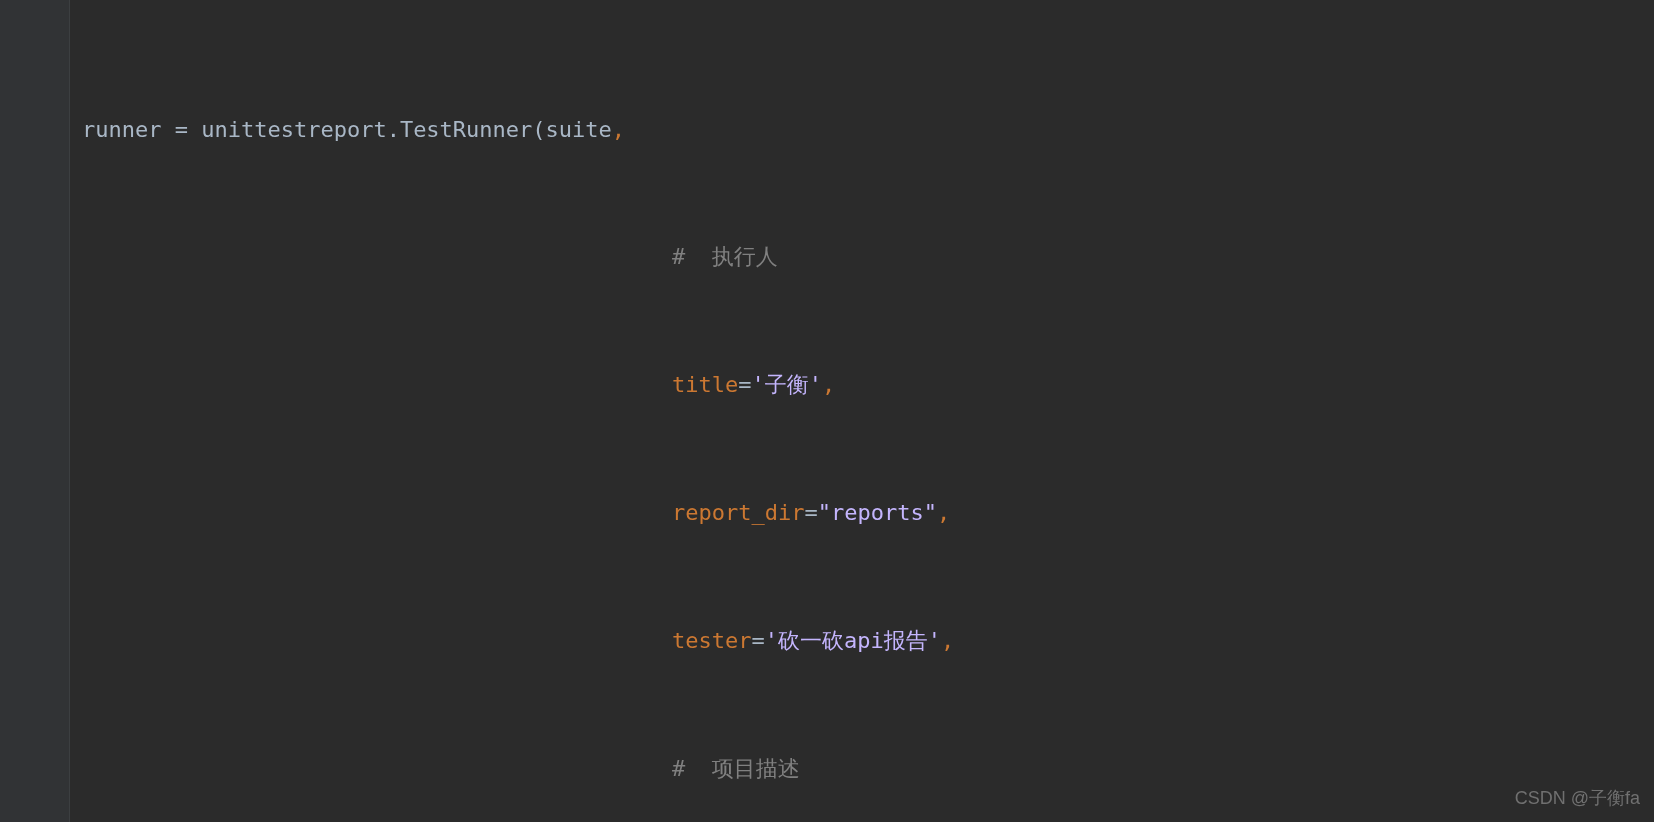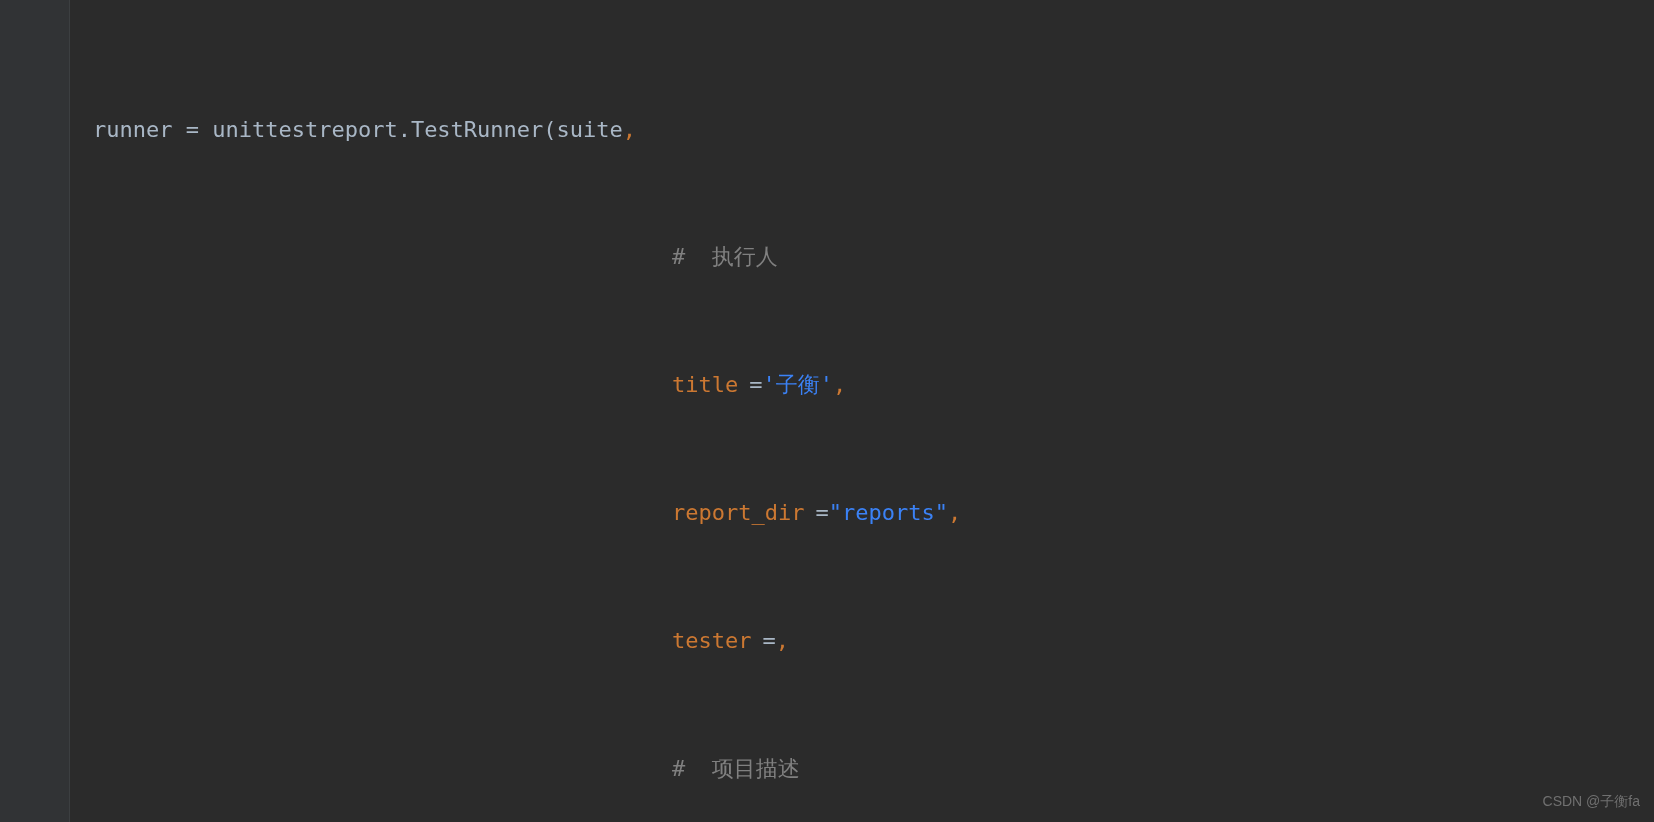--- a/index.html
+++ b/index.html
@@ -30,47 +30,47 @@
     .code-area {
       padding-left: 82px;
       padding-top: 26px;
       white-space: pre;
     }
     .line {
       height: 48.6px;
       display: flex;
       align-items: center;
     }
-    .text-default { color: #a9b7c6; margin-left: 11px; }
+    .text-default { color: #a9b7c6; }
     .text-comment { color: #808080; }
     .text-keyword-orange { color: #cc7832; }
-    .text-string { color: #3b82f6; }
+    .text-string { color: #c4b5fd; }
     .indent-39 {
       padding-left: 590px;
     }
     .watermark {
       position: absolute;
       bottom: 8px;
       right: 14px;
       color: #707070;
-      font-size: 14px;
+      font-size: 18px;
       font-family: Arial, sans-serif;
     }
   </style>
 </head>
 <body>
 
 <div class="gutter"></div>
 
 <div class="code-area">
   <div class="line"><span class="text-default">runner = unittestreport.TestRunner(suite</span><span class="text-keyword-orange">,</span></div>
   <div class="line indent-39"><span class="text-comment">#</span><span class="text-comment">  执行人</span></div>
   <div class="line indent-39"><span class="text-keyword-orange">title</span><span class="text-default">=</span><span class="text-string">'子衡'</span><span class="text-keyword-orange">,</span></div>
   <div class="line indent-39"><span class="text-keyword-orange">report_dir</span><span class="text-default">=</span><span class="text-string">"reports"</span><span class="text-keyword-orange">,</span></div>
-  <div class="line indent-39"><span class="text-keyword-orange">tester</span><span class="text-default">=</span><span class="text-keyword-orange">,</span></div>
+  <div class="line indent-39"><span class="text-keyword-orange">tester</span><span class="text-default">=</span><span class="text-string">'砍一砍api报告'</span><span class="text-keyword-orange">,</span></div>
   <div class="line indent-39"><span class="text-comment">#</span><span class="text-comment">  项目描述</span></div>
   
   
   
   
   
   
   
   
   

